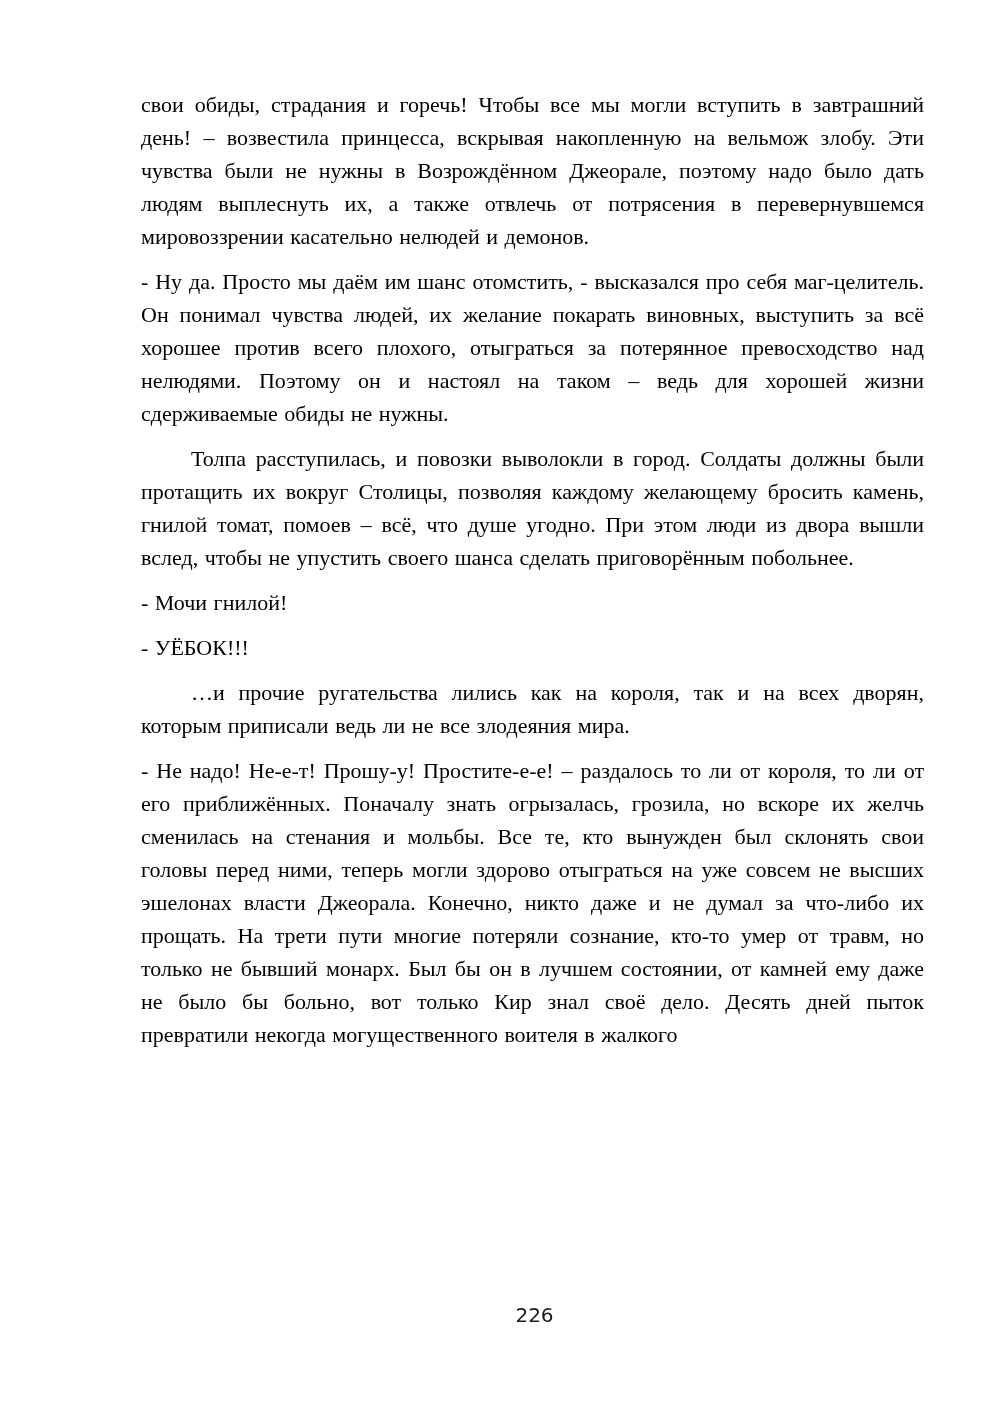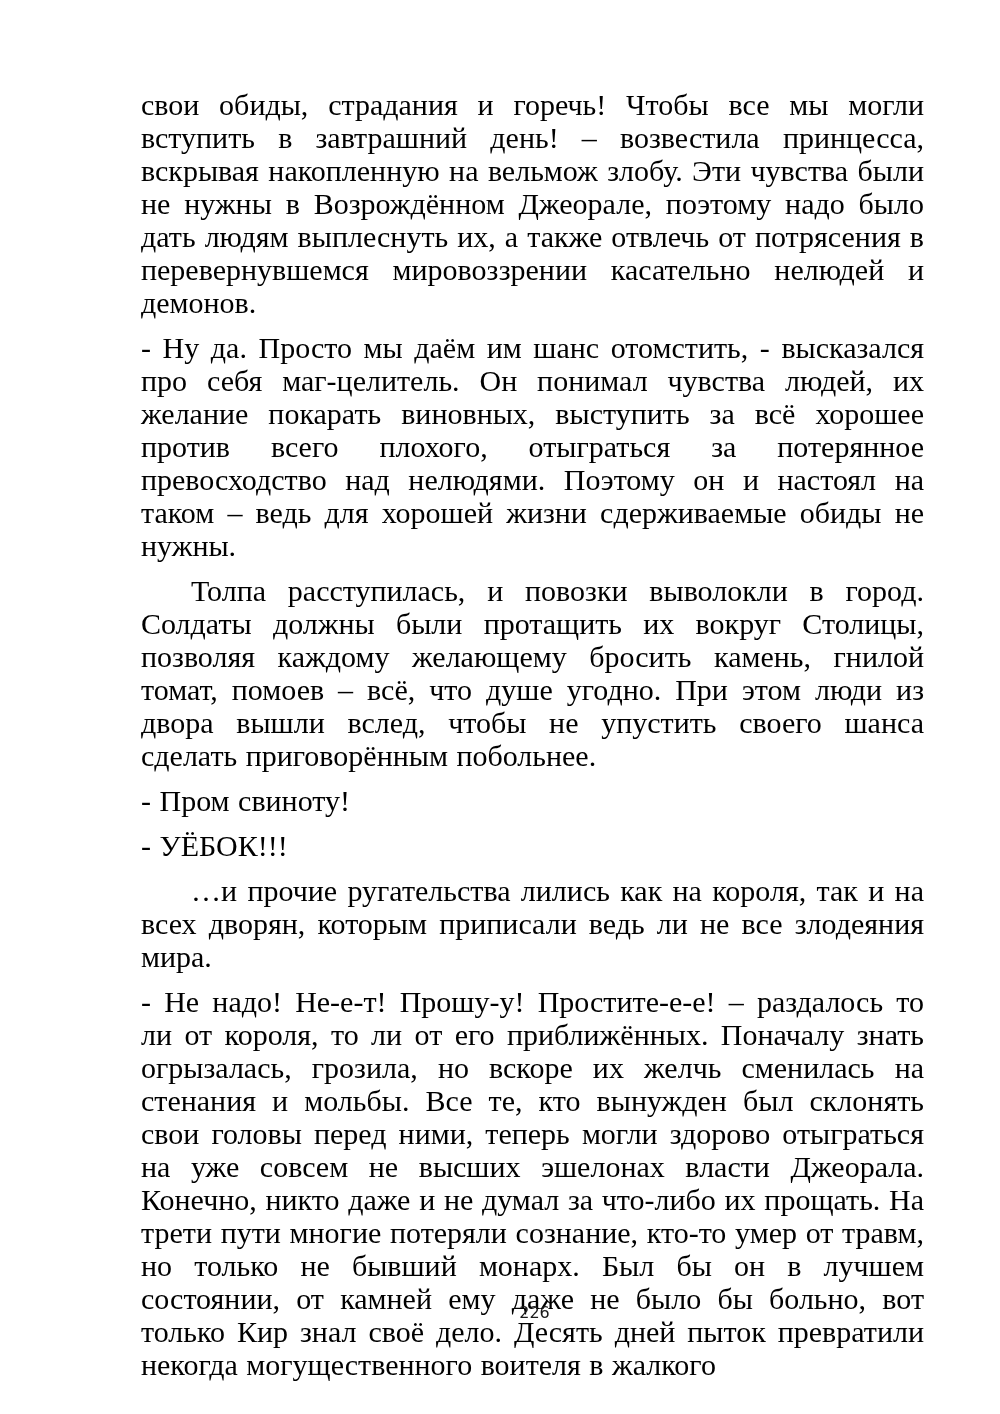--- a/index.html
+++ b/index.html
@@ -11,48 +11,48 @@
     position: relative;
     width: 1000px;
     height: 1414px;
     background: #ffffff;
     box-sizing: border-box;
     padding: 88px 72px 0 141px;
     overflow: hidden;
   }
   .body-text p {
     font-family: "Liberation Serif", "DejaVu Serif", serif;
-    font-size: 30px;
+    font-size: 22px;
     line-height: 33px;
     color: #000000;
     text-align: justify;
     margin: 0 4px 12px 0;
     word-spacing: 1px;
   }
   .body-text p.indent {
     text-indent: 50px;
   }
   .page-number {
     position: absolute;
     top: 1303px;
     left: 141px;
     width: 787px;
     text-align: center;
     font-family: "DejaVu Sans", "Liberation Sans", sans-serif;
-    font-size: 16px;
+    font-size: 20px;
     color: #1a1a1a;
   }
 </style>
 </head>
 <body>
 
 <div class="page">
   <div class="body-text">
     <p>свои обиды, страдания и горечь! Чтобы все мы могли вступить в завтрашний день! – возвестила принцесса, вскрывая накопленную на вельмож злобу. Эти чувства были не нужны в Возрождённом Джеорале, поэтому надо было дать людям выплеснуть их, а также отвлечь от потрясения в перевернувшемся мировоззрении касательно нелюдей и демонов.</p>
     <p>- Ну да. Просто мы даём им шанс отомстить, - высказался про себя маг-целитель. Он понимал чувства людей, их желание покарать виновных, выступить за всё хорошее против всего плохого, отыграться за потерянное превосходство над нелюдями. Поэтому он и настоял на таком – ведь для хорошей жизни сдерживаемые обиды не нужны.</p>
     <p class="indent">Толпа расступилась, и повозки выволокли в город. Солдаты должны были протащить их вокруг Столицы, позволяя каждому желающему бросить камень, гнилой томат, помоев – всё, что душе угодно. При этом люди из двора вышли вслед, чтобы не упустить своего шанса сделать приговорённым побольнее.</p>
-    <p>- Пром свиноту!</p>
+    <p>- Мочи гнилой!</p>
     <p>- УЁБОК!!!</p>
     <p class="indent">…и прочие ругательства лились как на короля, так и на всех дворян, которым приписали ведь ли не все злодеяния мира.</p>
     <p>- Не надо! Не-е-т! Прошу-у! Простите-е-е! – раздалось то ли от короля, то ли от его приближённых. Поначалу знать огрызалась, грозила, но вскоре их желчь сменилась на стенания и мольбы. Все те, кто вынужден был склонять свои головы перед ними, теперь могли здорово отыграться на уже совсем не высших эшелонах власти Джеорала. Конечно, никто даже и не думал за что-либо их прощать. На трети пути многие потеряли сознание, кто-то умер от травм, но только не бывший монарх. Был бы он в лучшем состоянии, от камней ему даже не было бы больно, вот только Кир знал своё дело. Десять дней пыток превратили некогда могущественного воителя в жалкого</p>
   </div>
   <div class="page-number">226</div>
 </div>
 
 </body></html>

